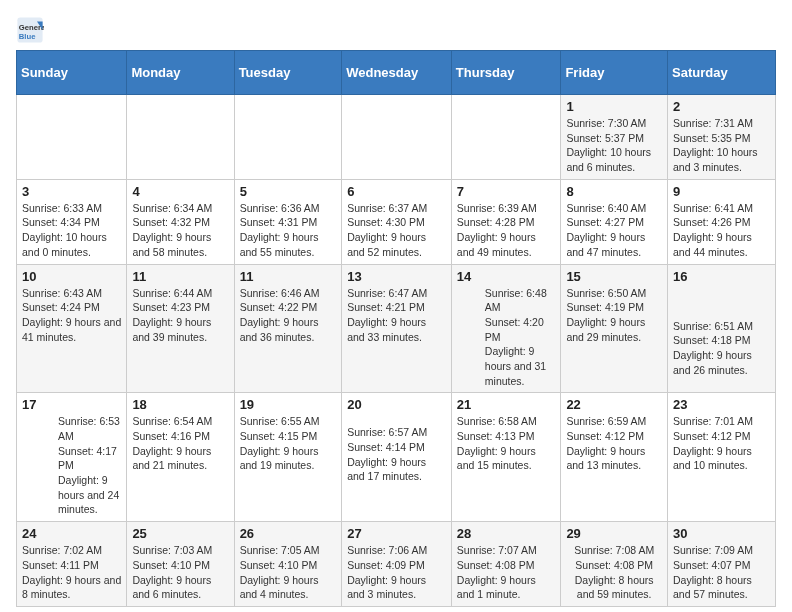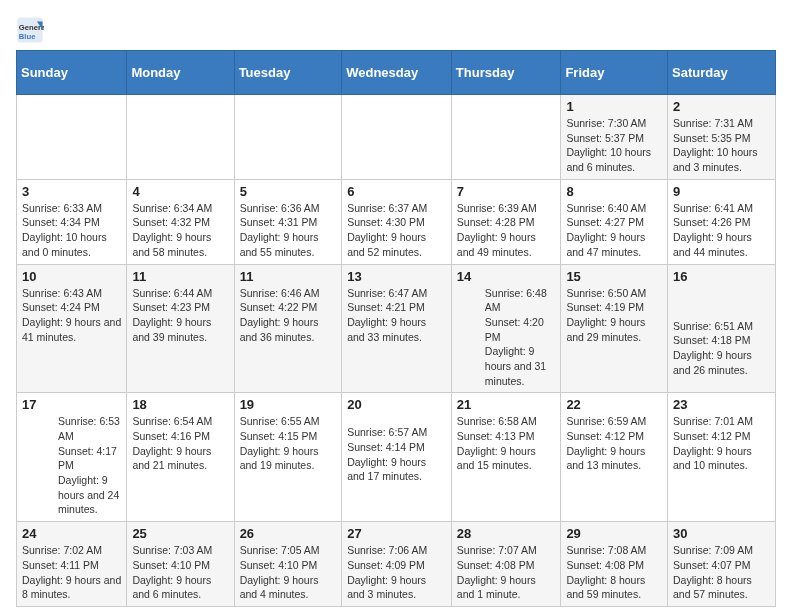--- a/index.html
+++ b/index.html
@@ -295,21 +295,21 @@
 Daylight: 9 hours and 3 minutes.</div>
         </td>
         <td>
           <span class="day-number">28</span>
           <div class="day-info" style="white-space: pre-line;">Sunrise: 7:07 AM
 Sunset: 4:08 PM
 Daylight: 9 hours and 1 minute.</div>
         </td>
         <td>
           <span class="day-number">29</span>
-          <div class="day-info" style="white-space: pre-line;">Sunrise: 7:08 AM
+          <div class="day-info" style="white-space: pre-line; text-align: center;">Sunrise: 7:08 AM
 Sunset: 4:08 PM
 Daylight: 8 hours and 59 minutes.</div>
         </td>
         <td>
           <span class="day-number">30</span>
           <div class="day-info" style="white-space: pre-line;">Sunrise: 7:09 AM
 Sunset: 4:07 PM
 Daylight: 8 hours and 57 minutes.</div>
         </td>
       </tr>

